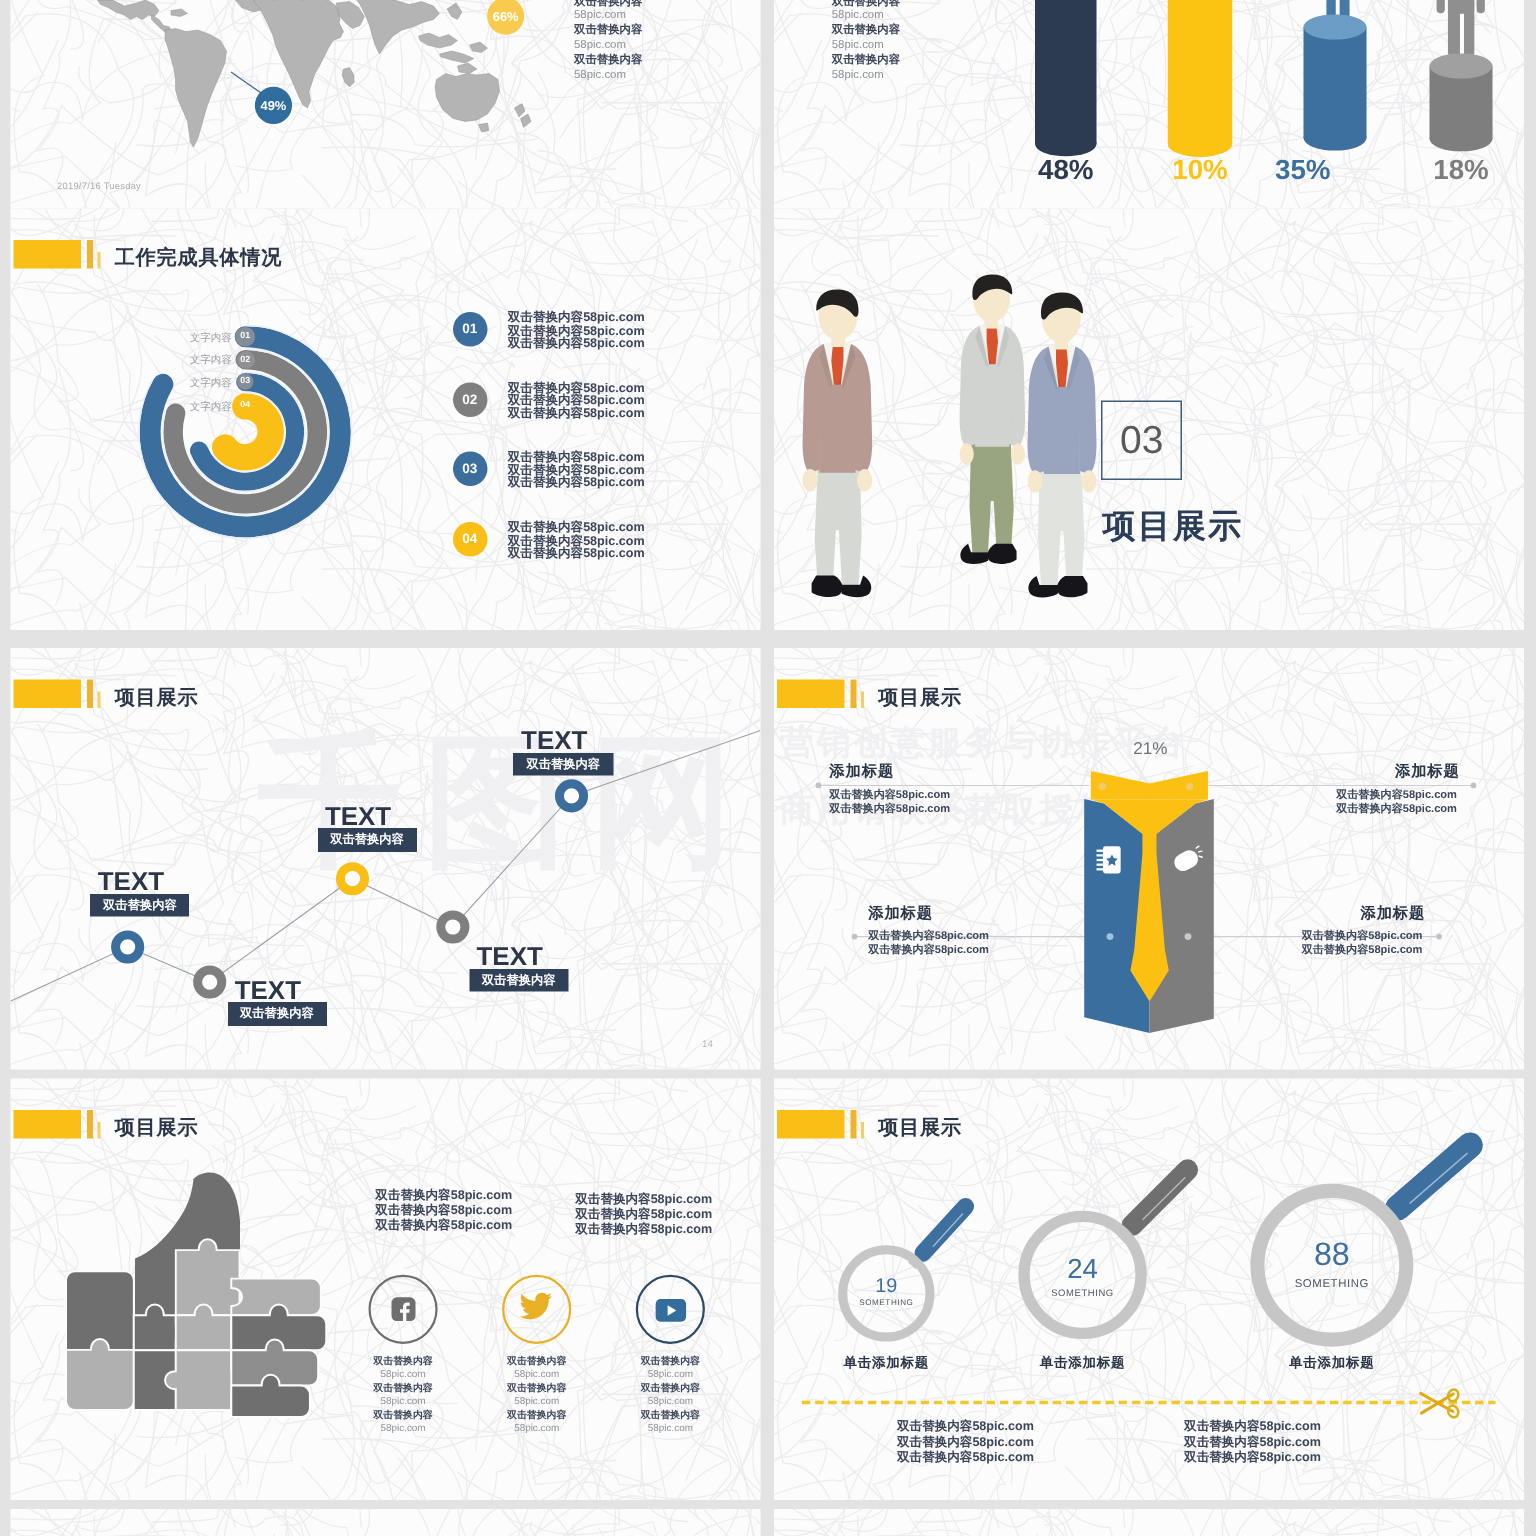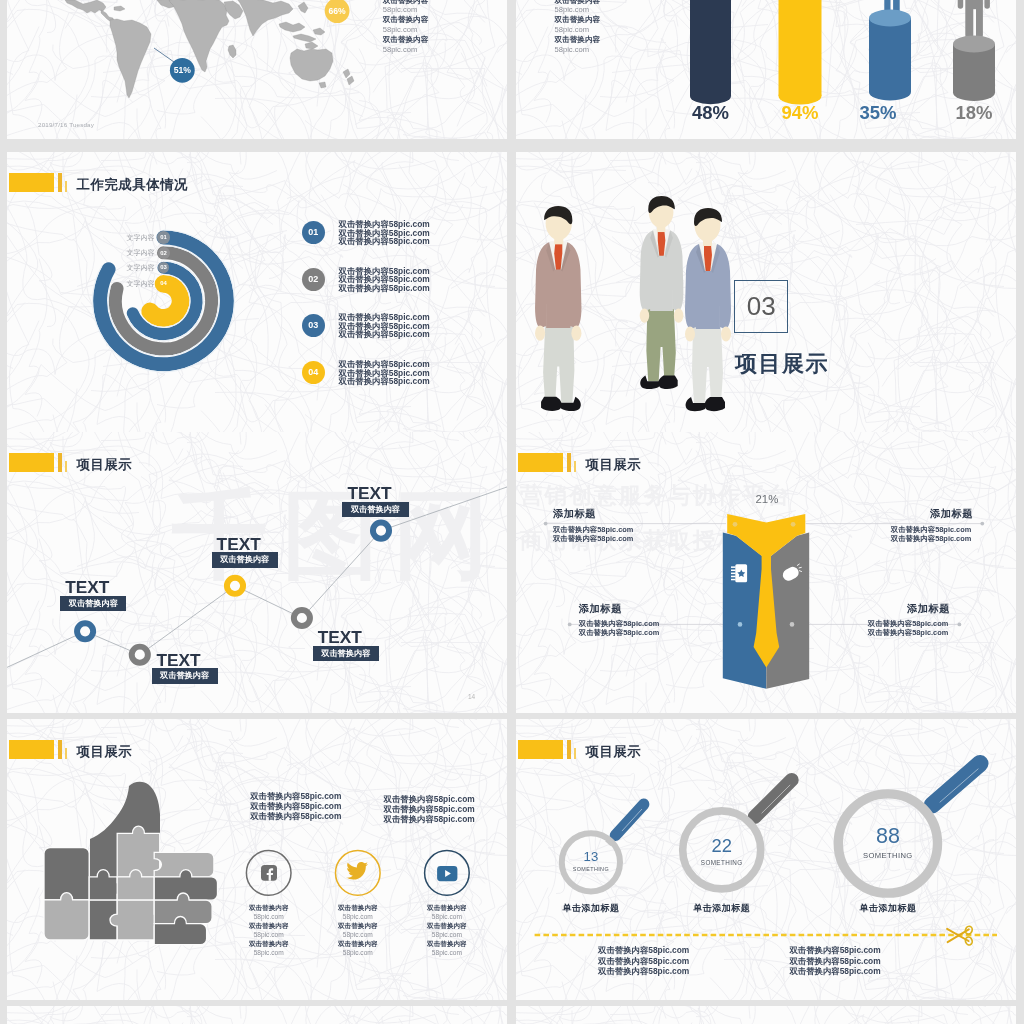--- a/index.html
+++ b/index.html
@@ -1,20 +1,20 @@
 <!DOCTYPE html>
 <html><head>
 <meta charset="utf-8">
 <style>
   html,body{margin:0;padding:0;}
   body{width:1024px;height:1024px;background:#e3e3e3;font-family:"Liberation Sans",sans-serif;overflow:hidden;}
   .grid{position:absolute;left:7px;top:-142px;width:1009px;height:1460px;}
   .slide{position:absolute;width:500px;height:281px;background:#fcfcfc;overflow:hidden;}
   .c1{left:0}.c2{left:509px}
-  .r1{top:0}.r2{top:294px}.r3{top:574px}.r4{top:861px}.r5{top:1148px}
+  .r1{top:0}.r2{top:281px}.r3{top:574px}.r4{top:861px}.r5{top:1148px}
   .bgsvg{position:absolute;left:0;top:0;width:500px;height:281px;}
   .hdr{position:absolute;left:0;top:0;}
   .hdr .bar{position:absolute;left:2.4px;top:21.4px;width:44.4px;height:19.1px;background:#f9bf17;}
   .hdr .b2{position:absolute;left:51px;top:20.8px;width:3.8px;height:19.7px;background:#eeb52b;}
   .hdr .b3{position:absolute;left:57.9px;top:29.2px;width:2.6px;height:11.3px;background:#f6cf62;}
   .hdr .ttl{position:absolute;left:69.5px;top:24px;font-size:13.4px;font-weight:bold;color:#2b3648;
       white-space:nowrap;line-height:17.5px;letter-spacing:0.55px;}
   .n58{font-size:7.6px;line-height:9.9px;color:#3b465a;font-weight:bold;white-space:nowrap;}
   .n58u{font-size:7.6px;line-height:9.9px;color:#8d9099;font-weight:normal;white-space:nowrap;}
   .abs{position:absolute;}
@@ -220,21 +220,21 @@
 <path d="M336,214 L341,211 L343,216 L339,220 Z"></path>
 <path d="M340,221 L345,218 L347,223 L342,227 Z"></path>
 </g>
       </svg>
       <svg class="bgsvg" viewBox="0 0 500 281">
         <line x1="147" y1="190" x2="167" y2="204" stroke="#41678c" stroke-width="0.8"></line>
         <line x1="316" y1="132" x2="328" y2="142" stroke="#e8c35a" stroke-width="0.8"></line>
         <circle cx="175.3" cy="212.3" r="12.4" fill="#2e6d9e"></circle>
         <circle cx="330.1" cy="152.7" r="12.4" fill="#f8cb4e"></circle>
       </svg>
-      <div class="abs" style="left:159.3px;top:207.3px;width:32px;text-align:center;font-size:8.6px;font-weight:bold;color:#fff">51%</div>
+      <div class="abs" style="left:159.3px;top:207.3px;width:32px;text-align:center;font-size:8.6px;font-weight:bold;color:#fff">49%</div>
       <div class="abs" style="left:314.1px;top:147.7px;width:32px;text-align:center;font-size:8.6px;font-weight:bold;color:#fff">66%</div>
       <div class="abs" style="left:375.7px;top:137.5px">
         <div class="n58">双击替换内容</div>
         <div class="n58u">58pic.com</div>
         <div class="n58">双击替换内容</div>
         <div class="n58u">58pic.com</div>
         <div class="n58">双击替换内容</div>
         <div class="n58u">58pic.com</div>
       </div>
       <div class="abs" style="left:31px;top:263px;font-size:6.2px;color:#a9acb2;letter-spacing:.2px">2019/7/16 Tuesday</div>
@@ -449,22 +449,22 @@
           <rect x="353.0" y="160" width="42" height="74" fill="#3d6f9f"></rect>
           <ellipse cx="374.0" cy="160" rx="21.0" ry="8.4" fill="#6b9dc6"></ellipse>
         </g>
         <g>
           <ellipse cx="458.0" cy="234.5" rx="21.0" ry="8.4" fill="#7e7e7e"></ellipse>
           <rect x="437.0" y="186" width="42" height="48.5" fill="#7e7e7e"></rect>
           <ellipse cx="458.0" cy="186" rx="21.0" ry="8.4" fill="#a0a0a0"></ellipse>
         </g>
       </svg>
       <div class="abs" style="left:154.5px;top:244px;width:80px;text-align:center;font-size:18.5px;font-weight:bold;color:#2c3a52">48%</div>
-      <div class="abs" style="left:244.0px;top:244px;width:80px;text-align:center;font-size:18.5px;font-weight:bold;color:#fbc412">94%</div>
-      <div class="abs" style="left:322px;top:244px;width:80px;text-align:center;font-size:18.5px;font-weight:bold;color:#3d6f9f">35%</div>
+      <div class="abs" style="left:244.0px;top:244px;width:80px;text-align:center;font-size:18.5px;font-weight:bold;color:#fbc412">10%</div>
+      <div class="abs" style="left:334.0px;top:244px;width:80px;text-align:left;font-size:18.5px;font-weight:bold;color:#3d6f9f">35%</div>
       <div class="abs" style="left:418.0px;top:244px;width:80px;text-align:center;font-size:18.5px;font-weight:bold;color:#7e7e7e">18%</div>
     </div>
     <div class="slide c1 r2">
       <svg class="bgsvg" viewBox="0 0 250 140">
         <rect width="250" height="140" fill="#fcfcfc"></rect>
         <g fill="none" stroke="#ececef" stroke-width="0.42">
           <path d="M248 151 Q247 141 252 139 Q233 125 239 105 Q230 105 197 105"></path>
           <path d="M-14 93 Q-15 94 -10 111 Q-12 129 -18 128 Q-1 152 -9 171"></path>
           <path d="M216 12 Q216 28 201 43 Q195 47 184 73 Q187 77 167 92 Q184 107 181 121 Q185 129 204 155 Q228 152 236 150"></path>
           <path d="M75 6 Q69 -17 38 -17 Q38 -2 22 3 Q12 4 -22 2"></path>
@@ -1813,24 +1813,24 @@
         <line x1="18.6" y1="216" x2="481" y2="216" stroke="#f4c828" stroke-width="2.4" stroke-dasharray="5.6 3.2"></line>
         <g stroke="#e0aa18" fill="none" stroke-width="2.0" stroke-linecap="round">
           <path d="M431.1,209.9 L452.5,222.0"></path>
           <path d="M431.6,223.1 L452.8,210.3"></path>
         </g>
         <g stroke="#dcb21c" fill="none" stroke-width="1.7">
           <ellipse cx="452.8" cy="211.2" rx="3.3" ry="4.0" transform="rotate(22 452.8 211.2)"></ellipse>
           <ellipse cx="452.8" cy="222.0" rx="3.3" ry="4.0" transform="rotate(-22 452.8 222.0)"></ellipse>
         </g>
       </svg>
-      <div class="abs" style="left:34.900000000000006px;top:130.5px;width:80px;text-align:center;font-size:13.2px;line-height:13.2px;color:#3d6f9f;font-weight:normal">13</div>
+      <div class="abs" style="left:34.900000000000006px;top:130.5px;width:80px;text-align:center;font-size:13.2px;line-height:13.2px;color:#3d6f9f;font-weight:normal">19</div>
       <div class="abs" style="left:29.900000000000006px;top:147.4px;width:90px;text-align:center;font-size:5.4px;line-height:6.4px;color:#4e5560;letter-spacing:.4px">SOMETHING</div>
       <div class="abs" style="left:24.900000000000006px;top:183px;width:100px;text-align:center;font-size:9px;font-weight:bold;color:#2b3648;letter-spacing:.5px">单击添加标题</div>
-      <div class="abs" style="left:165.7px;top:118.0px;width:80px;text-align:center;font-size:18.4px;line-height:18.4px;color:#3d6f9f;font-weight:normal">22</div>
+      <div class="abs" style="left:165.7px;top:118.0px;width:80px;text-align:center;font-size:18.4px;line-height:18.4px;color:#3d6f9f;font-weight:normal">24</div>
       <div class="abs" style="left:160.7px;top:140.1px;width:90px;text-align:center;font-size:6.3px;line-height:7.3px;color:#4e5560;letter-spacing:.4px">SOMETHING</div>
       <div class="abs" style="left:155.7px;top:183px;width:100px;text-align:center;font-size:9px;font-weight:bold;color:#2b3648;letter-spacing:.5px">单击添加标题</div>
       <div class="abs" style="left:331.9px;top:106.5px;width:80px;text-align:center;font-size:21.5px;line-height:21.5px;color:#3d6f9f;font-weight:normal">88</div>
       <div class="abs" style="left:326.9px;top:133.3px;width:90px;text-align:center;font-size:7.6px;line-height:8.6px;color:#4e5560;letter-spacing:.4px">SOMETHING</div>
       <div class="abs" style="left:321.9px;top:183px;width:100px;text-align:center;font-size:9px;font-weight:bold;color:#2b3648;letter-spacing:.5px">单击添加标题</div>
       <div class="abs" style="left:82.0px;top:226px">
         <div style="font-size:8.4px;line-height:10.7px;color:#3b465a;font-weight:bold;white-space:nowrap">双击替换内容58pic.com</div>
         <div style="font-size:8.4px;line-height:10.7px;color:#3b465a;font-weight:bold;white-space:nowrap">双击替换内容58pic.com</div>
         <div style="font-size:8.4px;line-height:10.7px;color:#3b465a;font-weight:bold;white-space:nowrap">双击替换内容58pic.com</div>
       </div>

